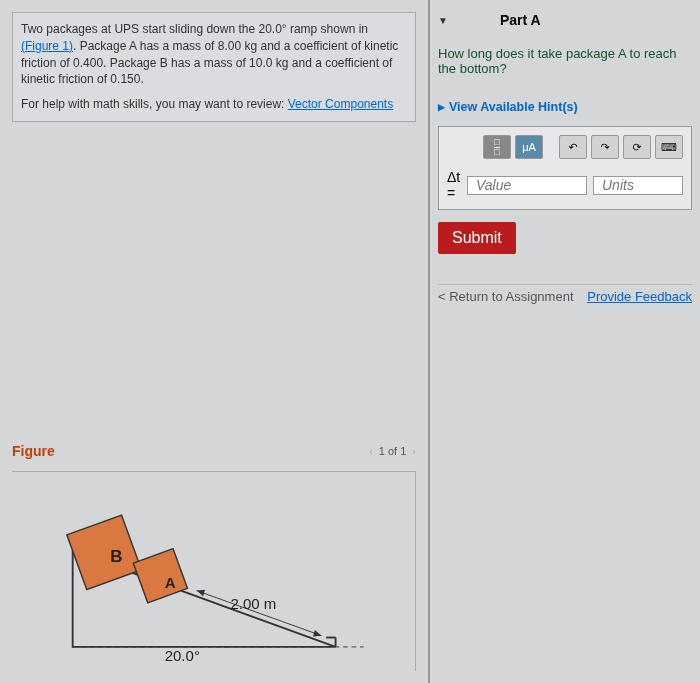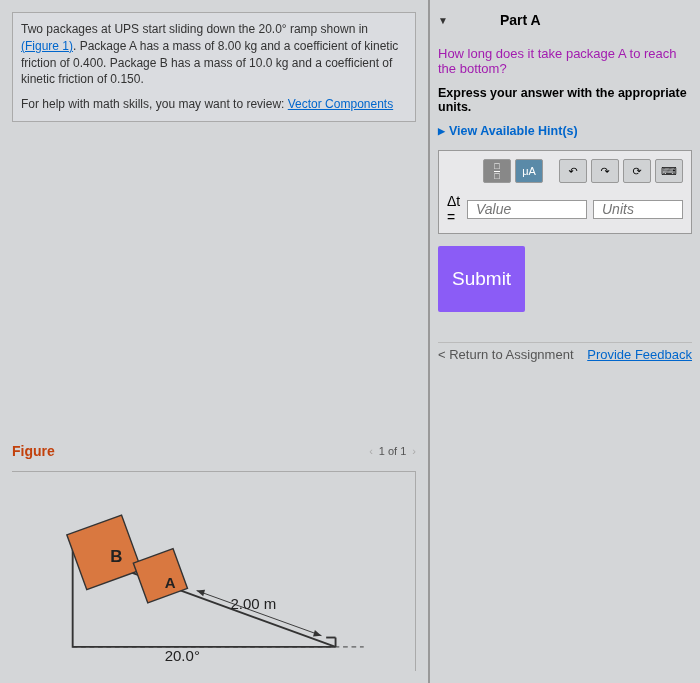--- a/index.html
+++ b/index.html
@@ -62,21 +62,21 @@
     .ramp-svg { width: 100%; height: 100%; }
     .part-header {
       display: flex;
       align-items: center;
       gap: 6px;
       margin-bottom: 18px;
       cursor: pointer;
     }
     .part-header .tri { font-size: 10px; color: #333; }
     .part-header .title { font-weight: bold; font-size: 14px; padding-left: 46px; }
-    .question { font-size: 13px; color: #a21caf; margin-bottom: 10px; }
+    .question { font-size: 13px; color: #14532d; margin-bottom: 24px; }
     .instruction { font-size: 12.5px; font-weight: bold; margin-bottom: 10px; }
     .hints {
       color: #0066cc;
       font-size: 12.5px;
       font-weight: bold;
       cursor: pointer;
       display: flex;
       gap: 4px;
       align-items: center;
       margin-bottom: 12px;
@@ -121,25 +121,25 @@
       border: 1px solid #999;
       background: #fff;
       padding: 0 8px;
       font-style: italic;
       color: #888;
       font-size: 14px;
     }
     .val-input { width: 120px; }
     .unit-input { width: 90px; }
     .submit-btn {
-      background: #8b5cf6;
+      background: #b91c1c;
       color: #fff;
       border: none;
-      padding: 22px 14px;
-      font-size: 19px;
+      padding: 7px 14px;
+      font-size: 16px;
       cursor: pointer;
       border-radius: 2px;
     }
     .footer-row {
       display: flex;
       justify-content: space-between;
       align-items: center;
       margin-top: 30px;
       padding-top: 4px;
       border-top: 1px solid #bbb;
@@ -190,21 +190,20 @@
   </div>
 </div>
 
 <div class="right-panel">
   <div class="part-header">
     <span class="tri">▼</span>
     <span class="title">Part A</span>
   </div>
 
   <div class="question">How long does it take package A to reach the bottom?</div>
-  <div class="instruction">Express your answer with the appropriate units.</div>
   <div class="hints">
     <span class="tri">▶</span>
     <span>View Available Hint(s)</span>
   </div>
 
   <div class="answer-box">
     <div class="toolbar">
       <div class="tool-btn frac">
           <span>□</span>
           <span style="border-top:1px solid #fff">□</span>

